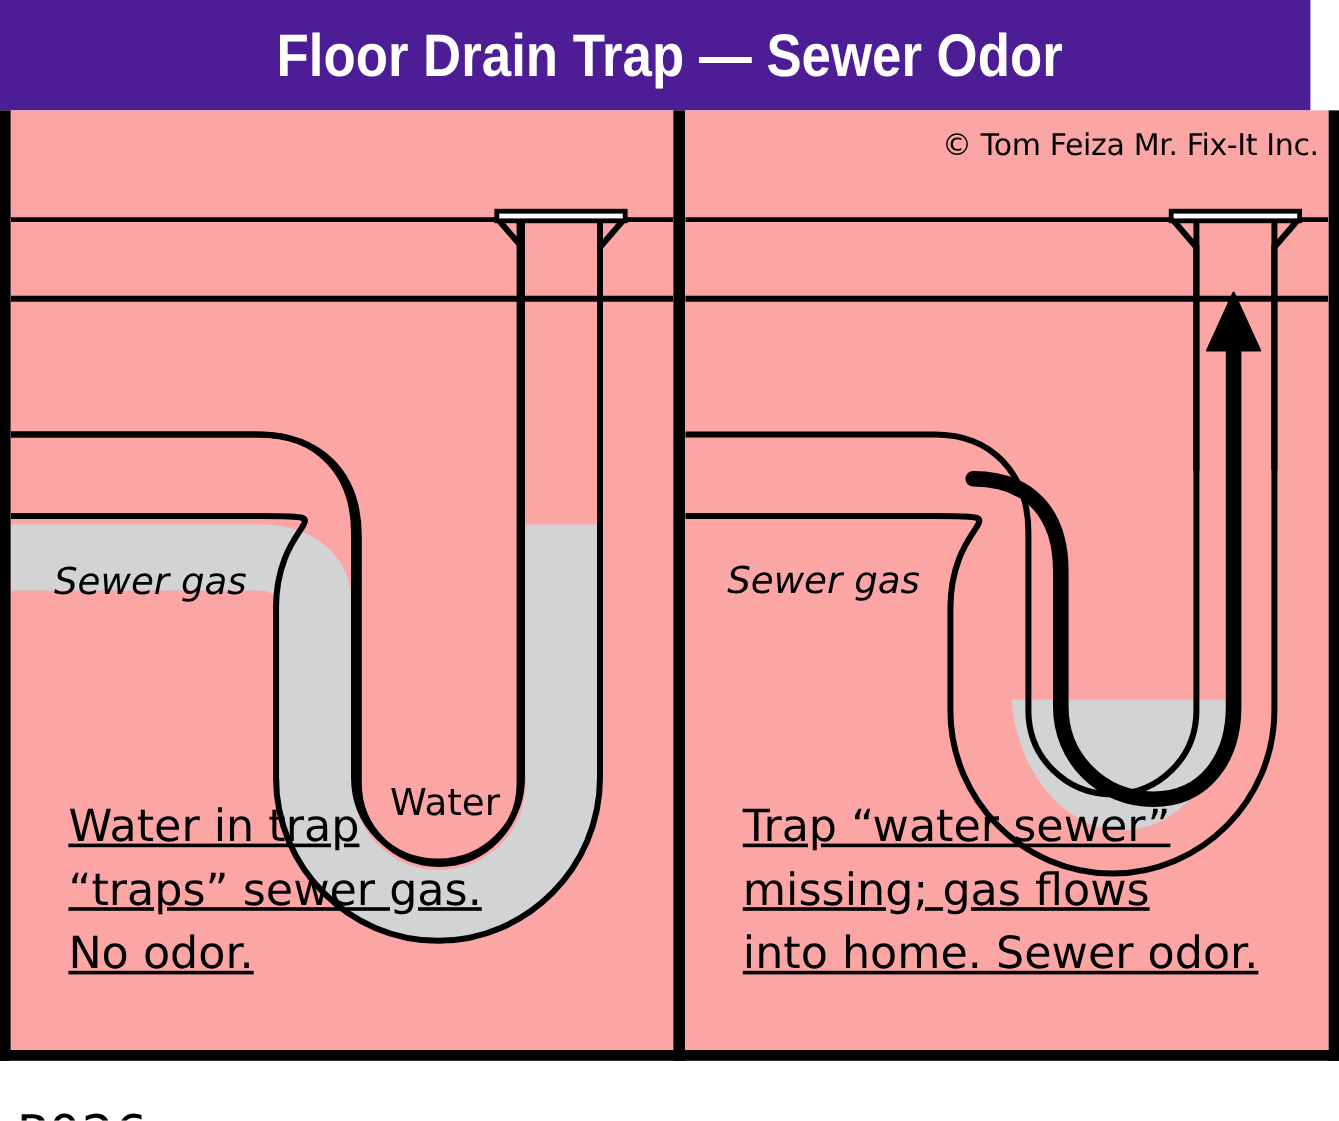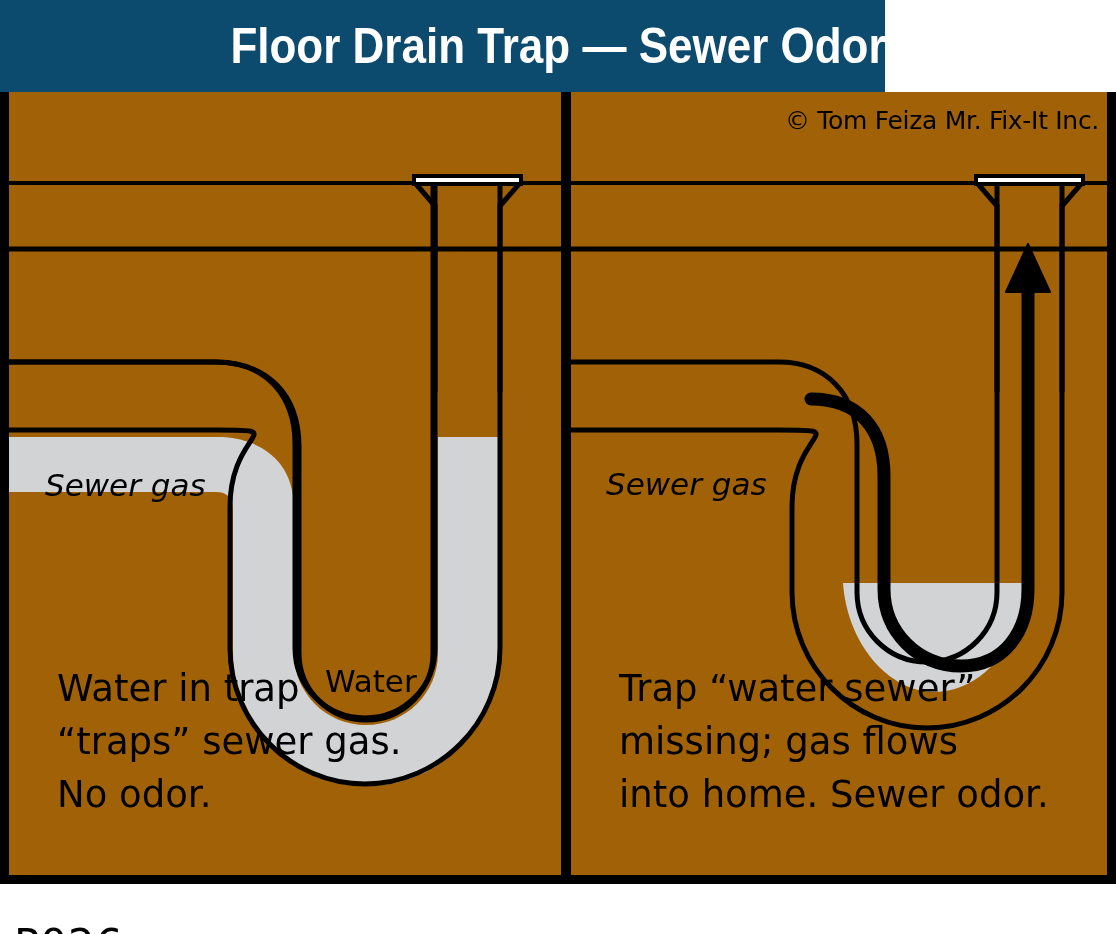--- a/index.html
+++ b/index.html
@@ -15,23 +15,23 @@
     background: #ffffff;
     overflow: hidden;
     font-family: "DejaVu Sans", sans-serif;
   }
 
   
   .title-bar {
     position: absolute;
     left: 0;
     top: 0;
-    width: 885px;
+    width: 1092px;
     height: 92px;
-    background: #0c4a6e;
+    background: #4c1d95;
   }
   .title-text {
     position: absolute;
     left: 0;
     top: 0;
     width: 1116px;
     height: 92px;
     display: flex;
     align-items: center;
     justify-content: center;
@@ -53,21 +53,21 @@
   .frame-left   { left: 0;    top: 92px;  width: 9px;   height: 792px; }
   .frame-right  { left: 1107px; top: 92px; width: 9px;  height: 792px; }
   .frame-divider{ left: 561px; top: 92px; width: 10px;  height: 792px; }
   .frame-bottom { left: 0;    top: 875px; width: 1116px; height: 9px; }
 
   
   .panel {
     position: absolute;
     top: 92px;
     height: 783px;
-    background: #a16207;
+    background: #fca5a5;
     overflow: hidden;
   }
   .panel-left  { left: 9px;   width: 552px; }
   .panel-right { left: 571px; width: 536px; }
 
   .panel-svg {
     position: absolute;
     left: 0;
     top: 0;
     display: block;
@@ -89,31 +89,32 @@
   .diagram-label {
     position: absolute;
     font-family: "DejaVu Sans", sans-serif;
     font-size: 31px;
     color: #000000;
     white-space: nowrap;
     font-style: italic;
     text-align: center;
   }
   .label-sewer-gas-left  { left: 36px; top: 375px; }
-  .label-water           { left: 316px; top: 571px; font-style: normal; }
+  .label-water           { left: 316px; top: 559px; font-style: normal; }
   .label-sewer-gas-right { left: 35px; top: 374px; }
 
   
   .caption {
     position: absolute;
     font-family: "DejaVu Sans", sans-serif;
     font-size: 37px;
     line-height: 53px;
     color: #000000;
     white-space: pre-line;
+    text-decoration: underline;
   }
   .caption-left  { left: 48px; top: 570px; }
   .caption-right { left: 48px; top: 570px; }
 
   
   .footer-code {
     position: absolute;
     left: 14px;
     top: 920px;
     font-family: "DejaVu Sans", sans-serif;

